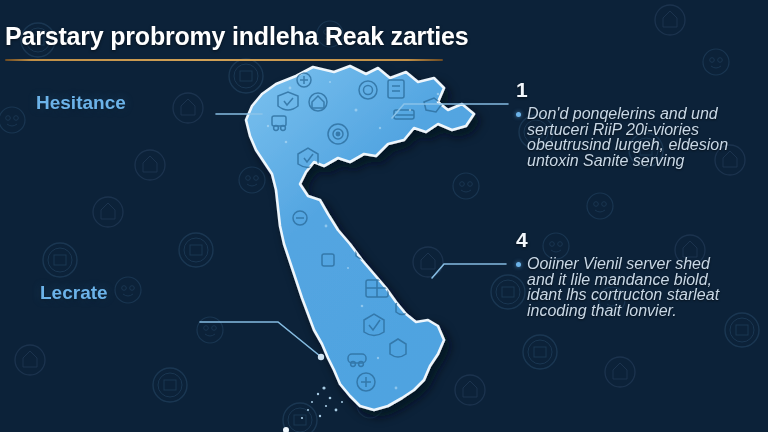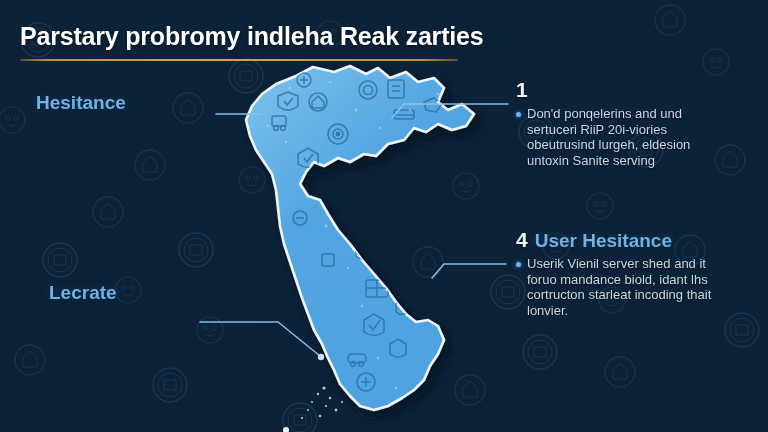--- a/index.html
+++ b/index.html
@@ -17,21 +17,21 @@
     background:
       radial-gradient(ellipse 60% 70% at 50% 45%, #1b4261 0%, #143busy 0%, rgba(20,58,88,0.85) 28%, rgba(12,34,57,0.2) 62%, rgba(9,26,44,0) 100%),
       radial-gradient(ellipse 120% 100% at 50% 50%, #16395a 0%, #0e2b47 45%, #091d33 100%);
     overflow:hidden;
   }
   #wm { position:absolute; inset:0; opacity:.40; }
   #mapwrap { position:absolute; left:238px; top:58px; width:268px; height:374px; }
   #connectors { position:absolute; inset:0; }
 
   
-  .title-block { position:absolute; left:20px; top:22px; width:460px;text-align:center; }
+  .title-block { position:absolute; left:5px; top:22px; width:460px;text-align:center; }
   .title {
     font-size:25px; font-weight:bold; color:#ffffff; letter-spacing:-0.2px;
     white-space:nowrap;
     text-shadow:0 1px 3px rgba(0,0,0,.55);
   }
   .title-rule {
     margin-top:8px; height:2px; width:438px;
     background:linear-gradient(90deg,#6b4a22 0%,#c08f46 6%,#d2a257 45%,#c08f46 92%,#6b4a22 100%);
     border-radius:1px;
   }
@@ -48,26 +48,27 @@
     text-shadow:0 1px 4px rgba(0,0,0,.55), 0 0 9px rgba(80,150,210,.35);
     white-space:nowrap;
   }
   .bullet { display:flex; gap:6px; }
   .dot {
     width:5px; height:5px; border-radius:50%;
     background:#6cb3e9; margin-top:6px; flex:0 0 auto;
     box-shadow:0 0 4px rgba(108,179,233,.7);
   }
   .btext {
-    font-size:13px; line-height:15.5px; color:#c9d8e6;
+    font-size:16px; line-height:15.5px; color:#c9d8e6;
     text-shadow:0 1px 2px rgba(0,0,0,.6);
+    font-style:italic;
   }
 
   #sec-sources   { left:36px;  top:92px;  width:180px; }
-  #sec-locate    { left:49px;  top:282px; width:180px; }
+  #sec-locate    { left:40px;  top:282px; width:180px; }
   #sec-insurance { left:516px; top:78px;  width:215px; }
   #sec-user      { left:516px; top:228px; width:218px; }
 </style>
 </head>
 <body>
 
 <div id="stage">
 
   <svg id="wm" viewBox="0 0 768 432">
     <defs>
@@ -313,21 +314,20 @@
     </div>
     <div class="bullet">
       <span class="dot"></span>
       <span class="btext">Don'd ponqelerins and und sertuceri RiiP 20i-viories obeutrusind lurgeh, eldesion untoxin Sanite serving</span>
     </div>
   </div>
 
   <div class="section" id="sec-user">
     <div class="sec-head">
       <span class="sec-num">4</span>
-      <span class="sec-title">User Hesitance</span>
     </div>
     <div class="bullet">
       <span class="dot"></span>
-      <span class="btext">Userik Vienil server shed and it foruo mandance biold, idant lhs cortructon starleat incoding thait lonvier.</span>
+      <span class="btext">Ooiiner Vienil server shed and it lile mandance biold, idant lhs cortructon starleat incoding thait lonvier.</span>
     </div>
   </div>
 
 </div>
 
 </body></html>

